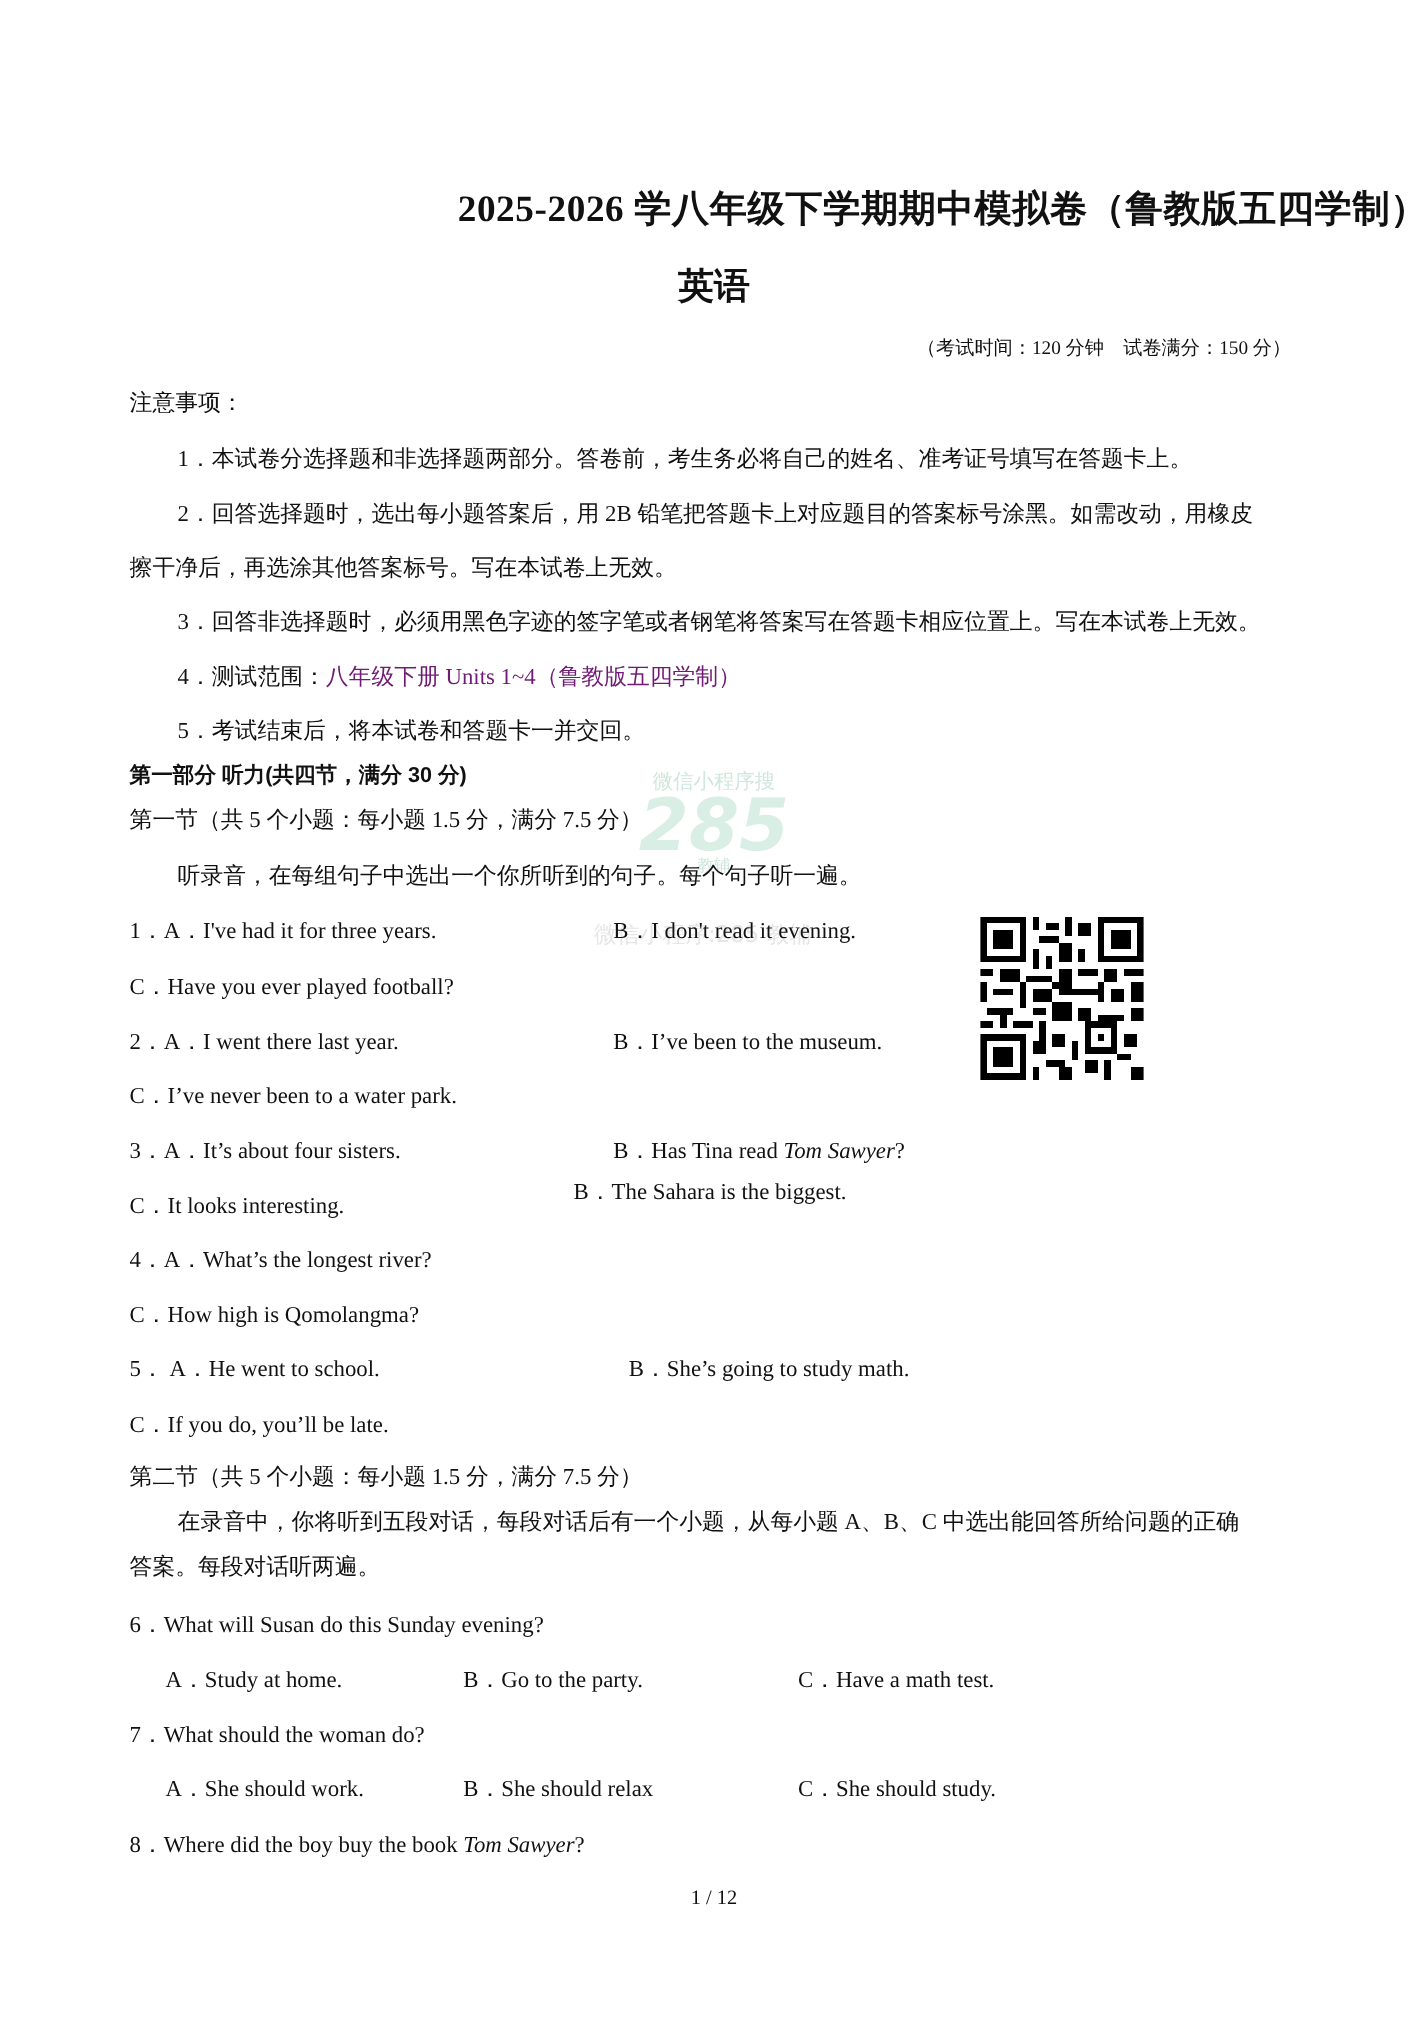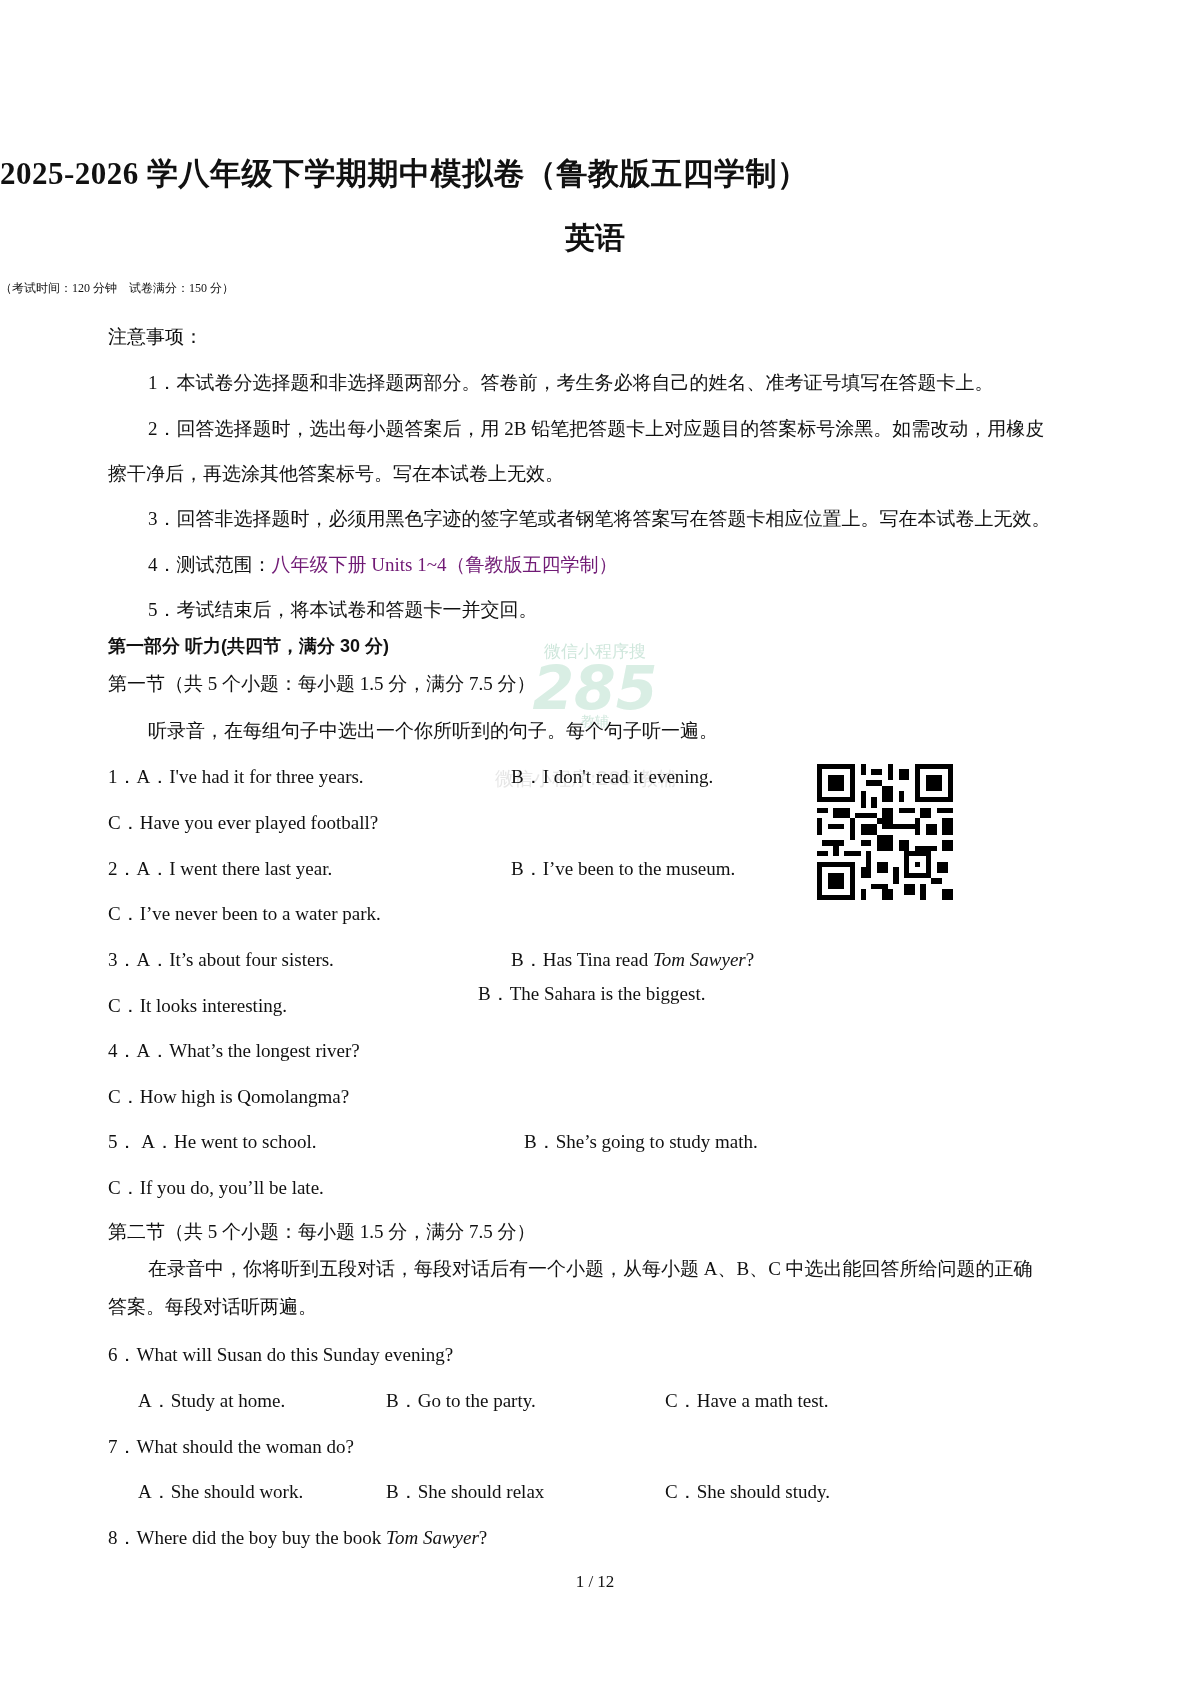--- a/index.html
+++ b/index.html
@@ -1,21 +1,21 @@
 <!DOCTYPE html>
 <html><head>
 <meta charset="utf-8">
 <style>
   html, body { margin:0; padding:0; background:#ffffff; }
   body { width:1190px; height:1683px; position:relative; overflow:hidden;
          font-family:"Liberation Serif","DejaVu Serif",serif; color:#111; }
   .abs { position:absolute; white-space:nowrap; }
-  .title { left:0; width:1190px; text-align:left; top:153px; font-size:31px; font-weight:bold; letter-spacing:0.5px; }
+  .title { left:0; width:1190px; text-align:right; top:153px; font-size:31px; font-weight:bold; letter-spacing:0.5px; }
   .subject { left:0; width:1190px; text-align:center; top:218px; font-size:30px; font-weight:bold; }
-  .info { left:0; width:1076px; text-align:left; top:280px; font-size:12px; }
+  .info { left:0; width:1076px; text-align:right; top:280px; font-size:16px; }
   .txt { font-size:19px; line-height:24px; }
   .red { color:#701a75; }
   .bold { font-weight:bold; font-family:"Liberation Sans","DejaVu Sans",sans-serif; }
   .it { font-style:italic; }
   .wm { position:absolute; color:#cfe7dc; font-family:"DejaVu Sans",sans-serif; pointer-events:none; text-align:center; }
   .qr { position:absolute; left:817px; top:764px; width:136px; height:136px; }
   .pgnum { left:0; width:1190px; text-align:center; top:1572px; font-size:17px; }
 </style>
 </head>
 <body>

